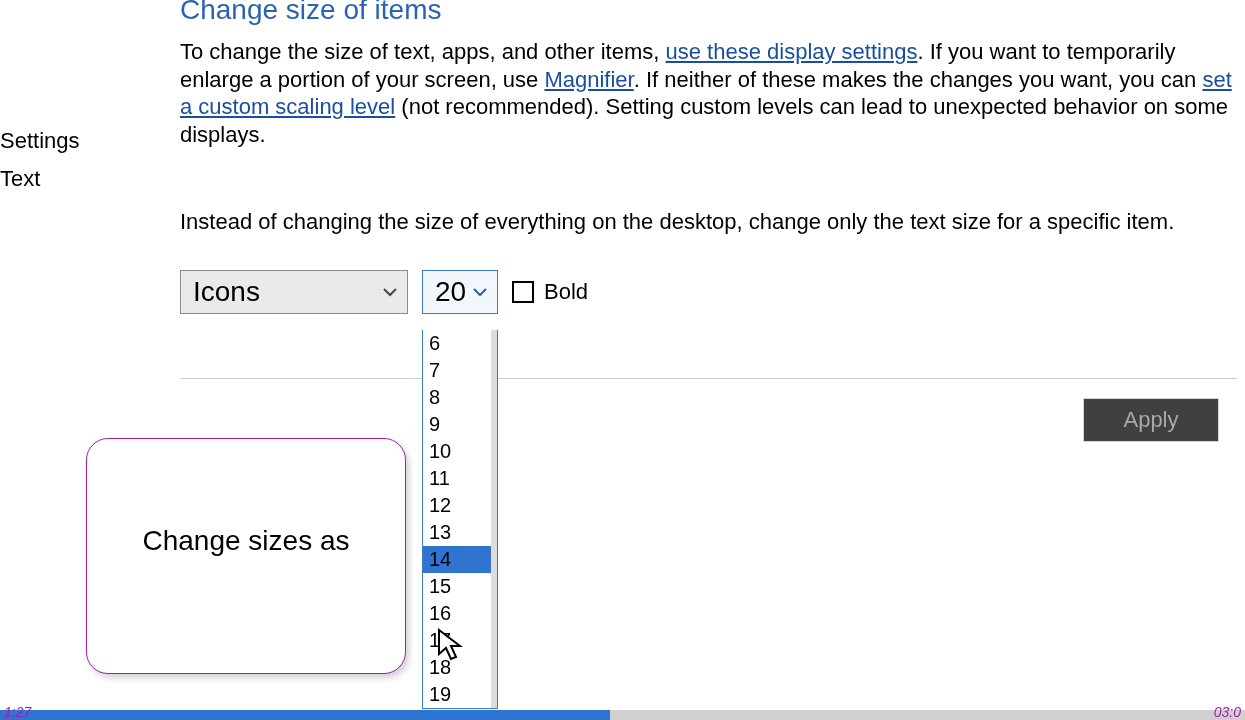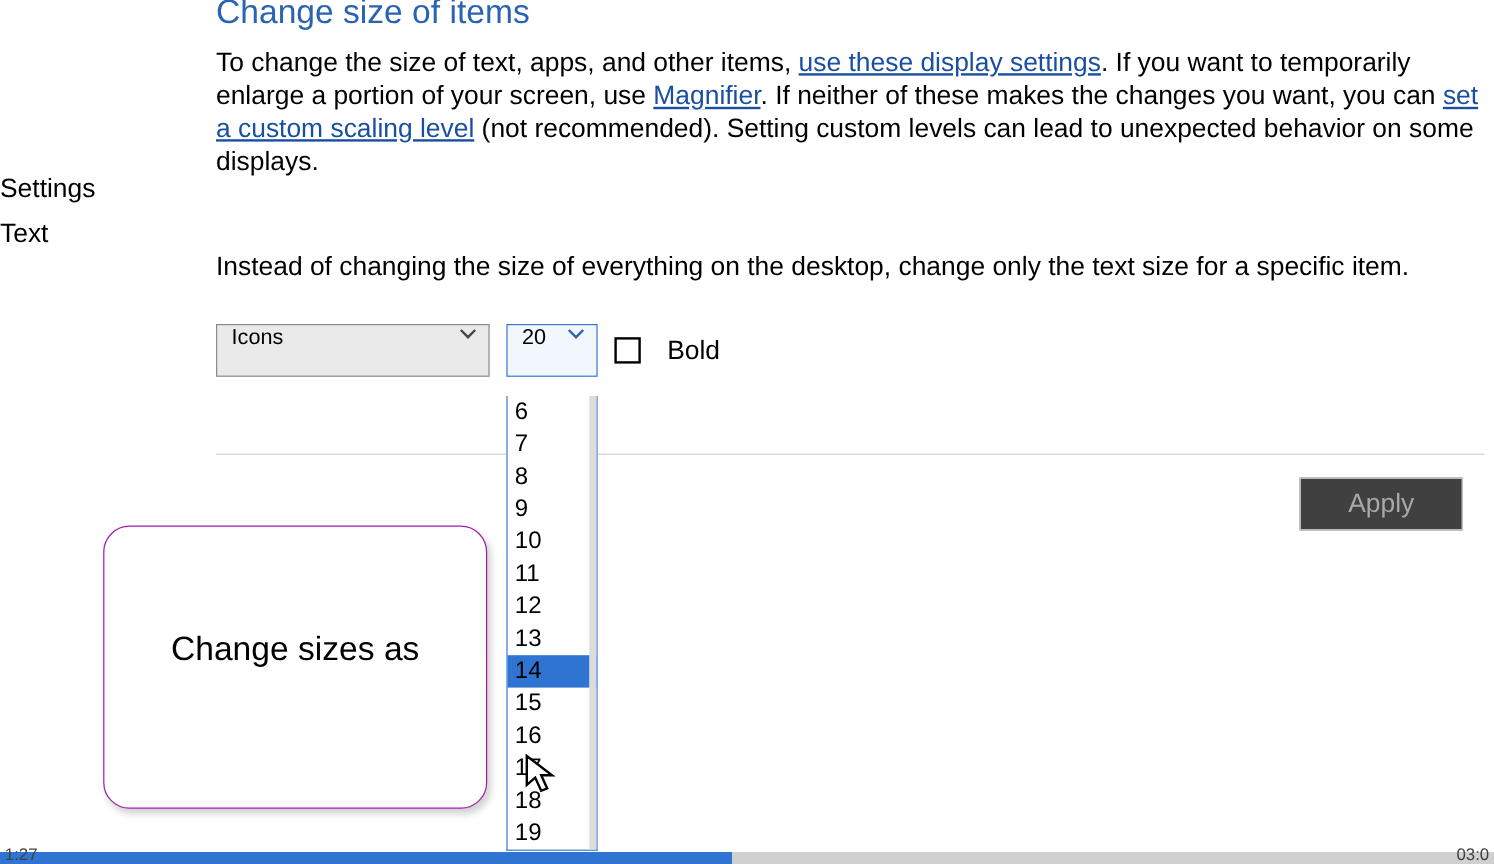--- a/index.html
+++ b/index.html
@@ -39,41 +39,41 @@
     cursor: pointer;
   }
   .controls-row {
     display: flex;
     align-items: center;
     gap: 14px;
     margin-top: 34px;
   }
   .combo {
     display: inline-flex;
-    align-items: flex-start;
+    align-items: center;
     justify-content: space-between;
     border: 1px solid #8a8a8a;
     background: #eaeaea;
     height: 44px;
     padding: 0 10px 0 12px;
-    font-size: 18px;
+    font-size: 28px;
     color: #000;
     cursor: pointer;
   }
   .combo.item-combo { width: 228px; }
   .combo.size-combo { width: 76px; border-color: #3a78cf; background: #f2f7fd; }
   .chev {
     width: 14px;
     height: 14px;
   }
   .chev svg { display:block; }
   .checkbox-wrap {
     display: inline-flex;
     align-items: center;
-    gap: 22px;
+    gap: 10px;
     font-size: 22px;
     cursor: pointer;
   }
   .checkbox-box {
     width: 22px;
     height: 22px;
     border: 2px solid #000;
     background: #fff;
   }
   .dropdown-list {
@@ -126,21 +126,21 @@
     color: #a8a8a8;
     font-size: 22px;
     display: flex;
     align-items: center;
     justify-content: center;
     z-index: 2;
   }
   .sidebar {
     position: absolute;
     left: 0;
-    top: 144px;
+    top: 128px;
     color: #000;
     font-size: 22px;
   }
   .sidebar .side-link {
     margin-bottom: 12px;
     cursor: pointer;
   }
   .callout {
     position: absolute;
     left: 86px;
@@ -181,23 +181,24 @@
     z-index: 7;
   }
   .playbar .progress {
     height: 100%;
     background: #2f74d0;
   }
   .time-left, .time-right {
     position: absolute;
     bottom: 0px;
     font-size: 14px;
-    color: #404040;
+    color: #a21caf;
     background: transparent;
     z-index: 8;
+    font-style: italic;
   }
   .time-left { left: 4px; }
   .time-right { right: 4px; }
 </style>
 </head>
 <body>
 
 <div class="sidebar">
   <div class="side-link">Settings</div>
   <div class="side-link">Text</div>

